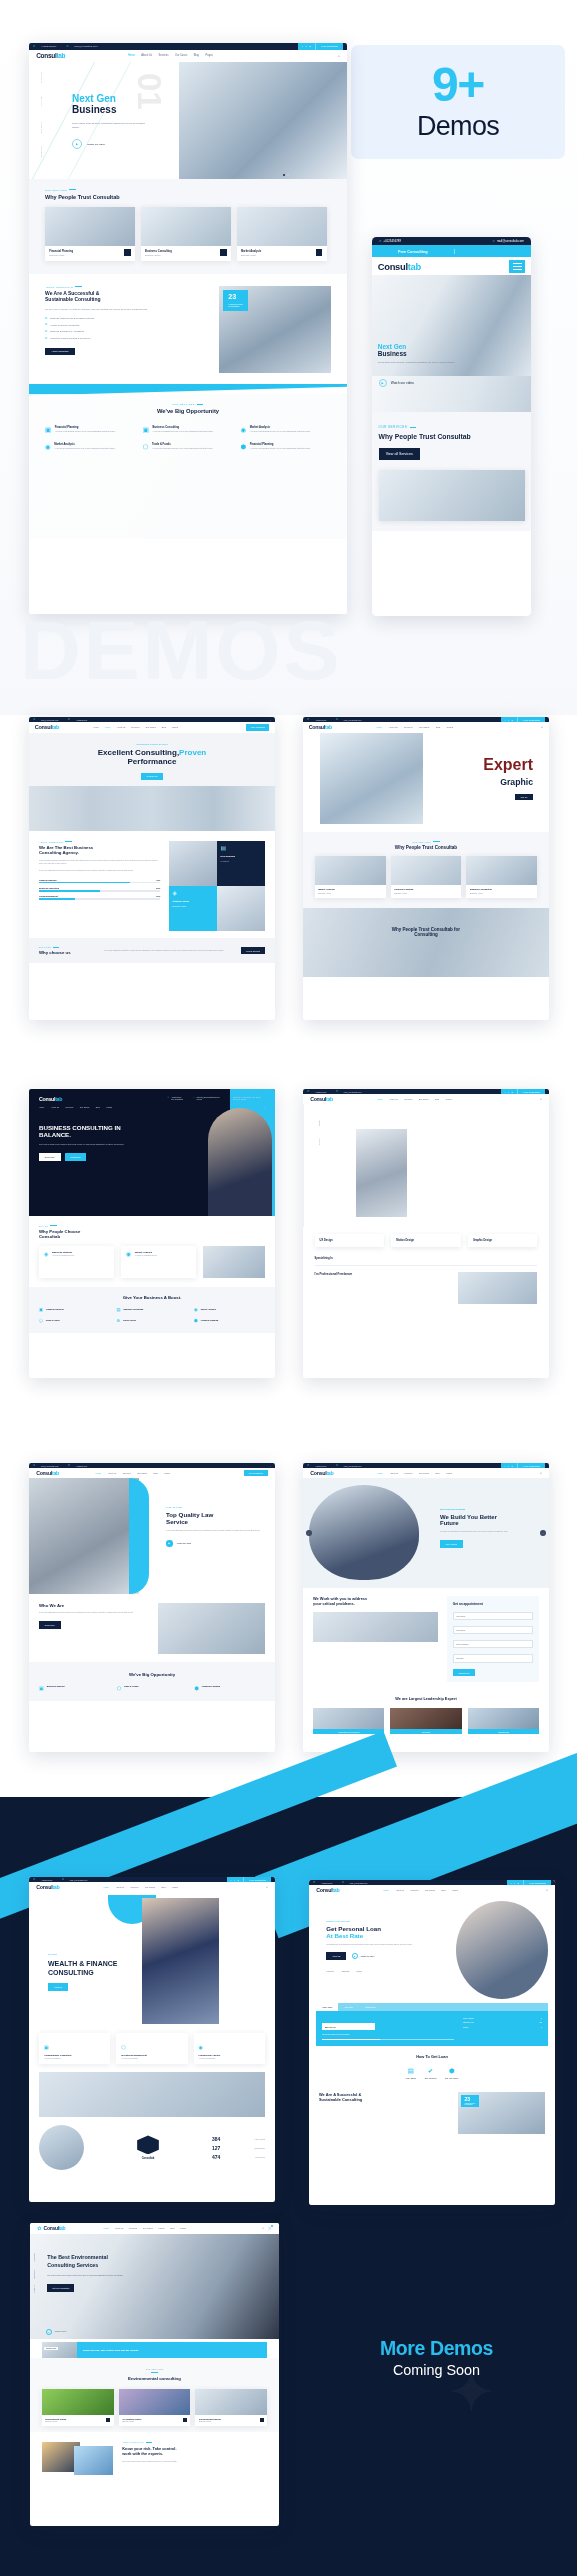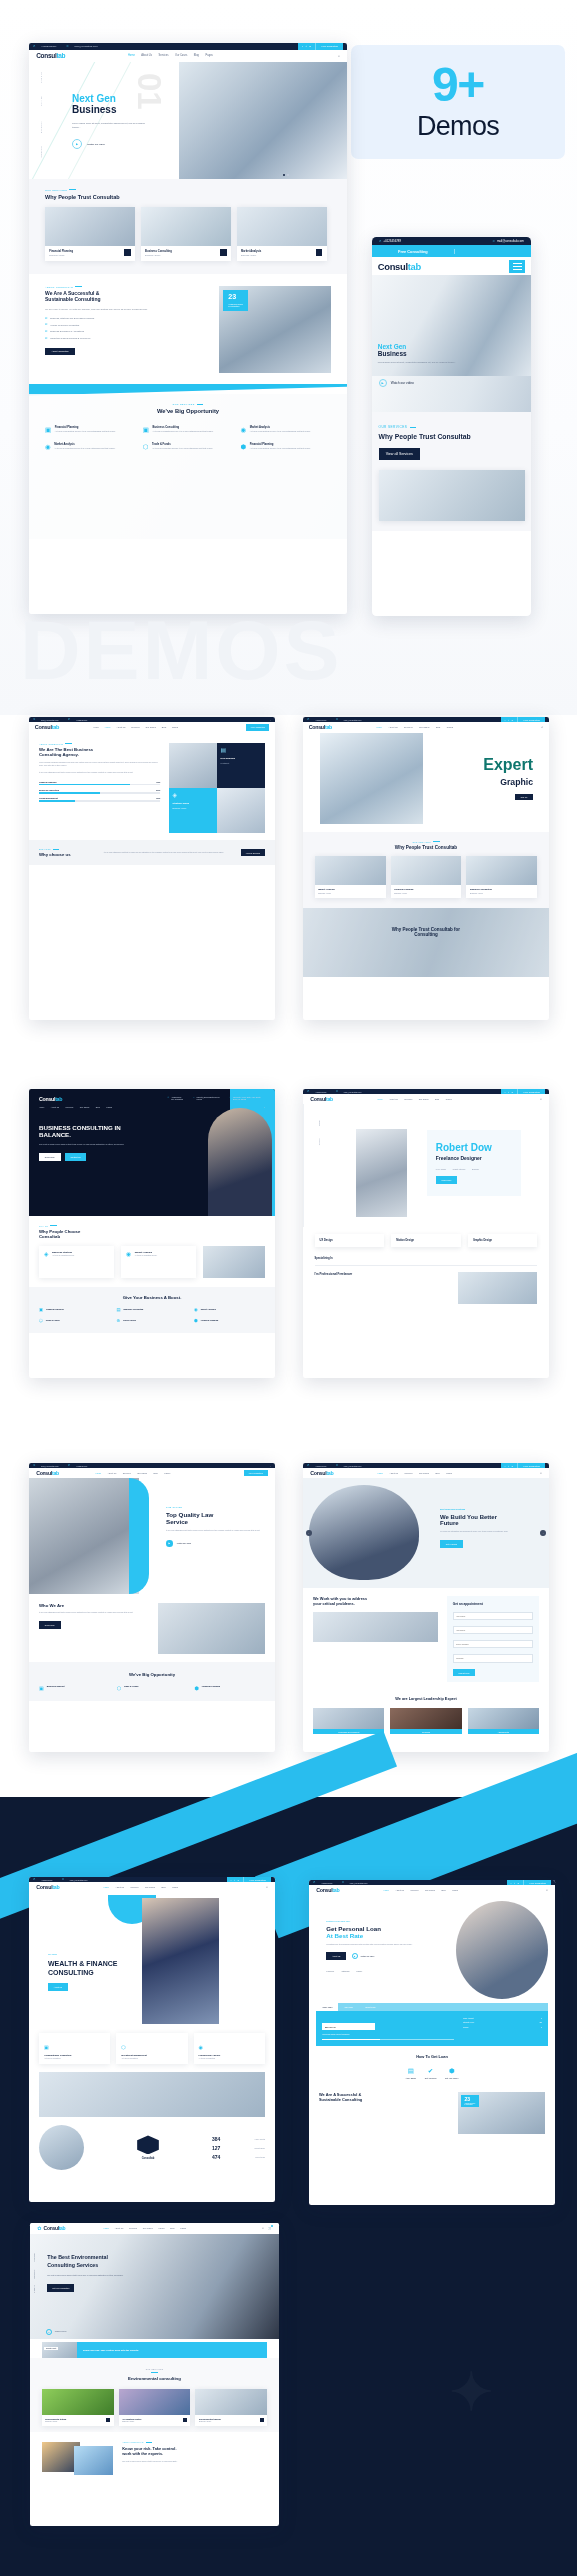--- a/index.html
+++ b/index.html
@@ -322,20 +322,31 @@
         <span>Home</span>
         <span class="act">Home</span>
         <span>About Us</span>
         <span>Services</span>
         <span>Our Cases</span>
         <span>Blog</span>
         <span>Pages</span>
       </div>
       <div class="btn-blue" style="margin-left:auto;font-size:2px;padding:2.2px 4.3px;">Free Consulting</div>
     </div>
+    <div style="position:relative;height:98px;background:#f2f4f7;">
+      <div style="padding-top:10px;text-align:center;">
+        <div style="font-size:2.3px;color:#27c2f0;">Consulting &amp; Finance Services</div>
+        <div style="margin-top:3.6px;font-size:8px;font-weight:bold;">
+          <span>Excellent Consulting,</span><span class="h-blue">Proven</span>
+        </div>
+        <div style="font-size:8px;font-weight:bold;">Performance</div>
+        <div class="btn-blue" style="margin-top:5.8px;font-size:2.2px;padding:2.2px 5.8px;">Contact Us</div>
+      </div>
+      <div class="ph" style="position:absolute;left:0;bottom:0;width:100%;height:45px;background-image:linear-gradient(90deg,#d9e1e8,#c2cfdb 25%,#cdd9e3 50%,#b6c6d4 75%,#dde5ec);"></div>
+    </div>
     <div style="padding:10px 10px 7.2px;display:flex;gap:8.7px;">
       <div style="flex:1;">
         <div class="lbl" style="font-size:1.9px;">ABOUT CONSULTAB</div>
         <div style="font-size:4.3px;font-weight:bold;margin-top:2.2px;">We Are The Best Business</div>
         <div style="font-size:4.3px;font-weight:bold;">Consulting Agency.</div>
         <div style="font-size:1.8px;color:#8c98ae;line-height:2;margin-top:3.6px;">When dealing publishing packages and web page editors now use Lorem Ipsum as their default model text, and a search for lorem ipsum will uncover many web sites still in their infancy.</div>
         <div style="font-size:1.8px;color:#8c98ae;line-height:2;margin-top:3.6px;">It is a long established fact that a reader will be distracted by the readable content of a page when looking at its layout.</div>
         <div style="margin-top:5.8px;">
           <div>
             <div style="display:flex;justify-content:space-between;font-size:2px;font-weight:bold;">
@@ -414,21 +425,21 @@
         <span>Services</span>
         <span>Our Cases</span>
         <span>Blog</span>
         <span>Pages</span>
       </div>
       <div class="srch" style="margin-left:auto;">⌕</div>
     </div>
     <div style="position:relative;height:100px;background:#fff;">
       <div class="ph" style="position:absolute;left:17.3px;top:1.4px;width:103px;height:91px;background-image:linear-gradient(150deg,#e8f0f6,#9fb5c8 60%,#d7e2ea);"></div>
       <div style="position:absolute;right:16px;top:24.6px;text-align:right;">
-        <div style="font-size:16px;font-weight:bold;color:#0f766e;line-height:1;">Expert</div>
+        <div style="font-size:16px;font-weight:bold;color:#7f1d1d;line-height:1;">Expert</div>
         <div style="font-size:8.7px;font-weight:bold;color:#10203f;margin-top:4.3px;">Graphic</div>
         <div class="btn-dark" style="margin-top:5.8px;font-size:2px;padding:2.2px 5.8px;">Join Us</div>
       </div>
     </div>
     <div style="background:#f6f7fa;padding:8.7px 11.6px 10px;">
       <div class="lbl" style="justify-content:center;font-size:1.8px;">OUR SERVICES</div>
       <div style="text-align:center;font-size:4.6px;font-weight:bold;margin-top:2.2px;">Why People Trust Consultab</div>
       <div style="display:flex;gap:5px;margin-top:6.5px;">
         <div class="card" style="flex:1;">
           <div class="ph" style="height:29px;background-image:linear-gradient(140deg,#dde6ee,#a4b7c8);"></div>
@@ -583,30 +594,20 @@
       </div>
       <div class="srch" style="margin-left:auto;">⌕</div>
     </div>
     <div style="position:relative;height:123px;background:#fff;">
       <div style="position:absolute;left:0;top:0;width:100%;height:100%;border-left:0.7px solid #eef1f5;"></div>
       <div style="position:absolute;left:16px;top:16px;display:flex;flex-direction:column;gap:11.6px;">
         <span style="writing-mode:vertical-rl;font-size:1.7px;color:#aab4c4;">Dribbble</span>
         <span style="writing-mode:vertical-rl;font-size:1.7px;color:#aab4c4;">Facebook</span>
       </div>
       <div class="ph" style="position:absolute;left:53px;top:24.6px;width:51px;height:88px;background-image:linear-gradient(160deg,#e7ecf1,#9aa8b8 55%,#d2dae2);"></div>
-      <div style="position:absolute;left:124px;top:26px;width:94px;background:#f3f9fd;padding:11.6px 8.7px;">
-        <div style="font-size:10px;font-weight:bold;color:#27c2f0;">Robert Dow</div>
-        <div style="font-size:5px;font-weight:bold;color:#10203f;margin-top:2.9px;">Freelance Designer</div>
-        <div style="display:flex;gap:6.5px;margin-top:6.5px;font-size:1.7px;color:#8c98ae;">
-          <span>UI UX Design</span>
-          <span>Website Interface</span>
-          <span>Branding</span>
-        </div>
-        <div class="btn-blue" style="margin-top:6.5px;font-size:2px;padding:2.9px 5.8px;">Read More</div>
-      </div>
     </div>
     <div style="padding:7.2px 11.6px;display:flex;gap:7.2px;">
       <div class="card" style="flex:1;padding:5px;">
           <div style="font-size:2.6px;font-weight:bold;">UX Design</div>
         </div>
       <div class="card" style="flex:1;padding:5px;">
           <div style="font-size:2.6px;font-weight:bold;">Motion Design</div>
         </div>
       <div class="card" style="flex:1;padding:5px;">
           <div style="font-size:2.6px;font-weight:bold;">Graphic Design</div>
@@ -1027,15 +1028,19 @@
       <div style="flex:1;">
         <div class="lbl" style="font-size:1.6px;">ABOUT CONSULTAB</div>
         <div style="font-size:3.9px;font-weight:bold;margin-top:2.9px;">Know your risk. Take control.</div>
         <div style="font-size:3.9px;font-weight:bold;">work with the experts.</div>
         <div style="font-size:1.7px;color:#8c98ae;margin-top:3.6px;">The point of using Lorem Ipsum is that it has a more-or-less normal distri..</div>
       </div>
     </div>
   </div>
 
   <div class="cs-wm">✦</div>
+  <div class="more-demos">
+    <div class="a">More Demos</div>
+    <div class="b2">Coming Soon</div>
+  </div>
 
 </div>
 
 
 </body></html>

